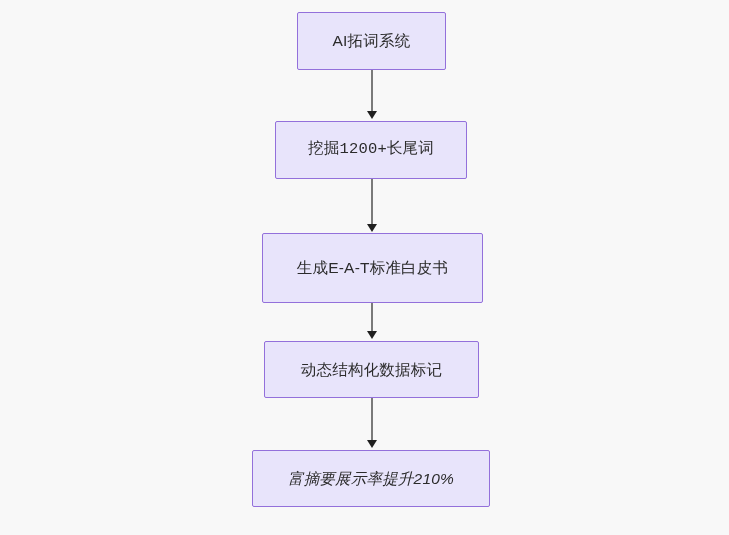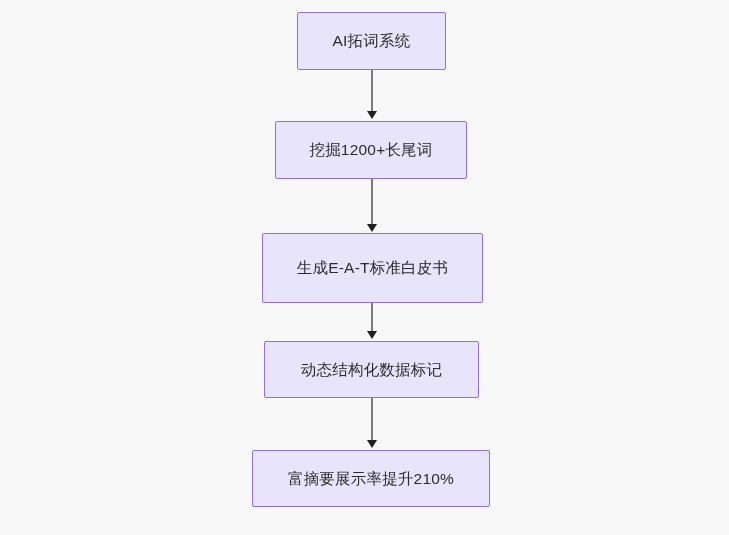--- a/index.html
+++ b/index.html
@@ -78,29 +78,29 @@
 
   <div class="edge" style="left:371px; top:398px; height:51px;">
     <div class="edge-line" style="height:43px;"></div>
     <div class="edge-head" style="top:42px;"></div>
   </div>
 
   <div class="node" style="left:297px; top:12px; width:149px; height:58px;">
     <span class="node-label">AI拓词系统</span>
   </div>
 
-  <div class="node" style="left:275px; top:121px; width:192px; height:58px;">
+  <div class="node" style="left:275px; top:121px; width:192px; height:58px;font-family:Liberation Mono, monospace;">
     <span class="node-label">挖掘1200+长尾词</span>
   </div>
 
   <div class="node" style="left:262px; top:233px; width:221px; height:70px;">
     <span class="node-label">生成E-A-T标准白皮书</span>
   </div>
 
   <div class="node" style="left:264px; top:341px; width:215px; height:57px;">
     <span class="node-label">动态结构化数据标记</span>
   </div>
 
-  <div class="node" style="left:252px; top:450px; width:238px; height:57px;">
+  <div class="node" style="left:252px; top:450px; width:238px; height:57px;font-style:italic;">
     <span class="node-label">富摘要展示率提升210%</span>
   </div>
 
 </div>
 
 </body></html>

